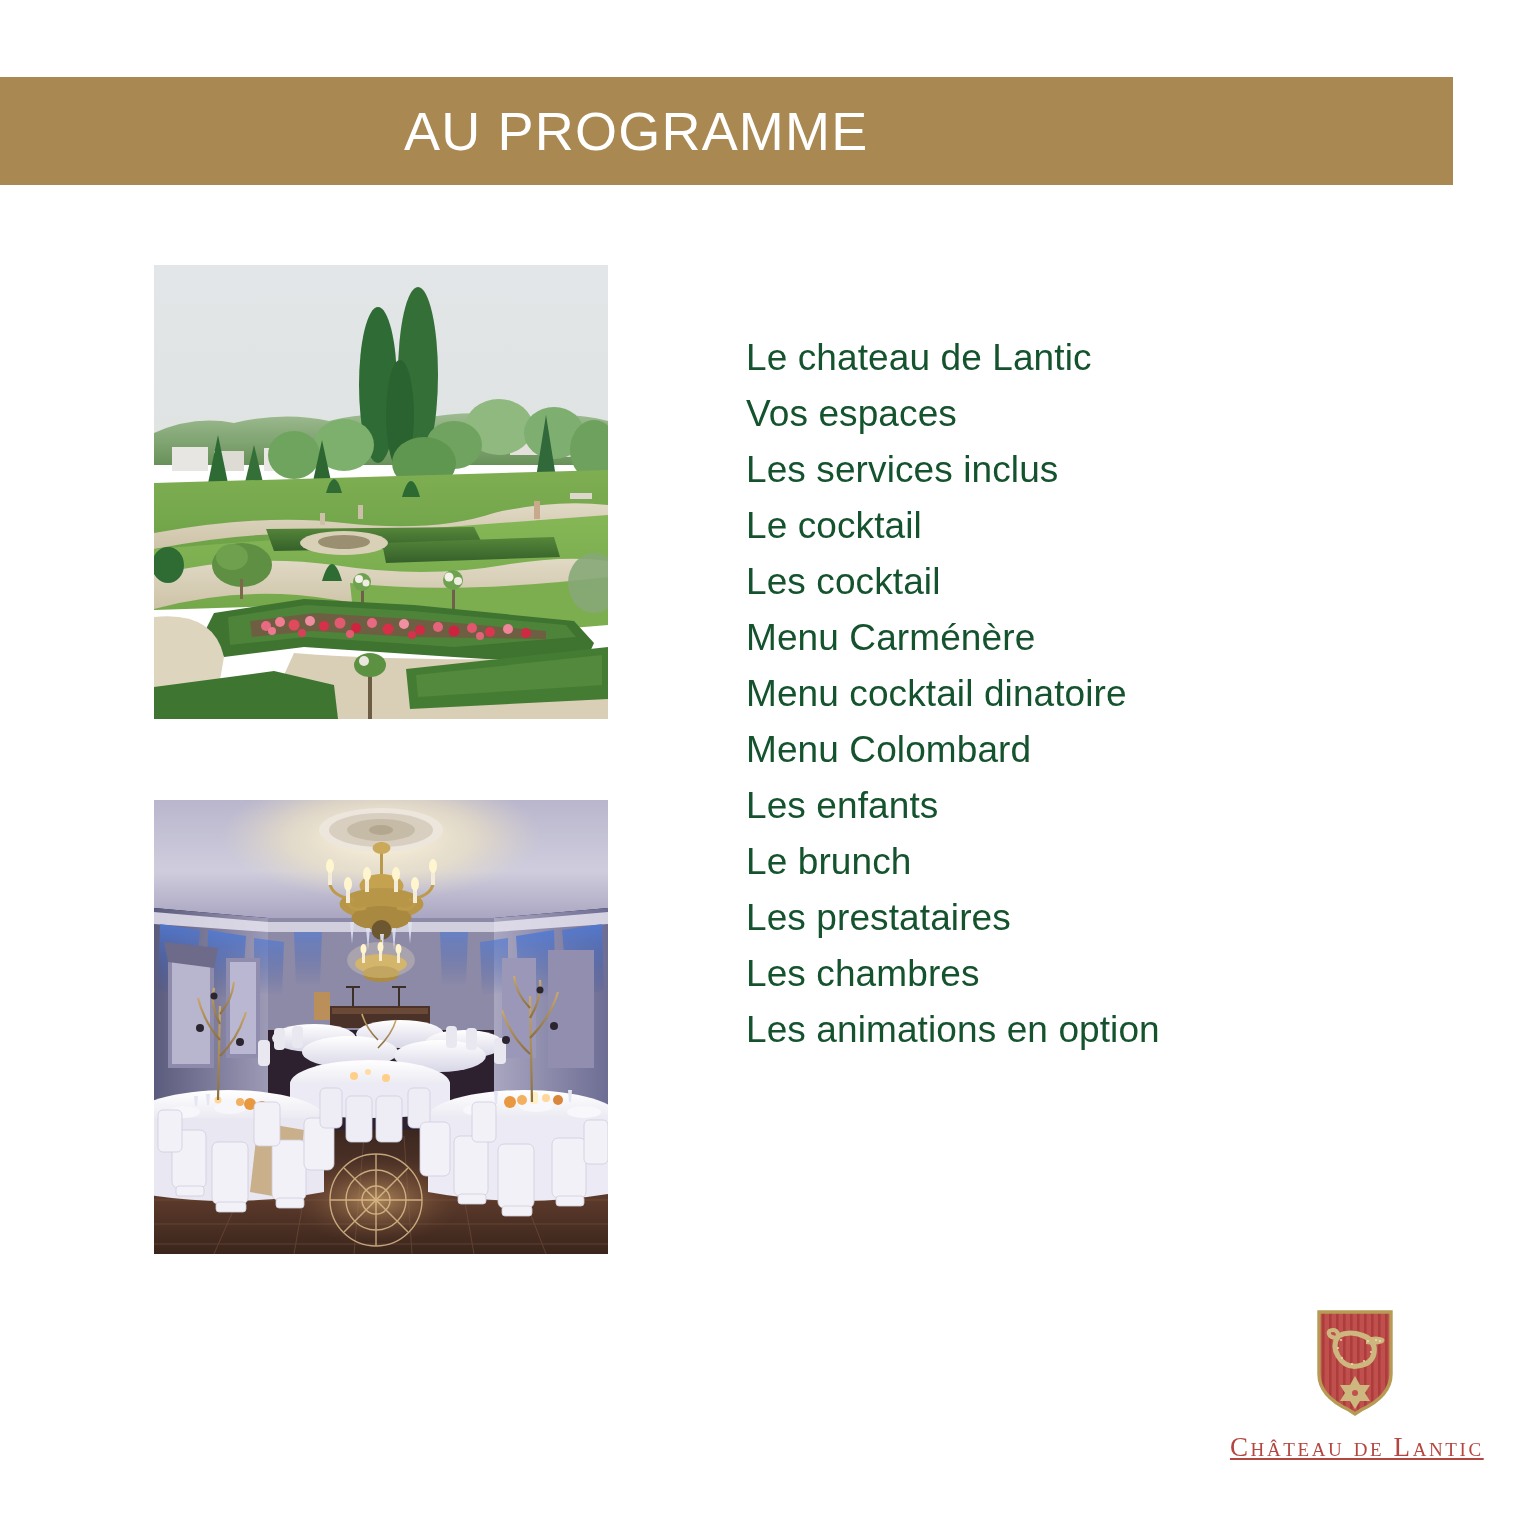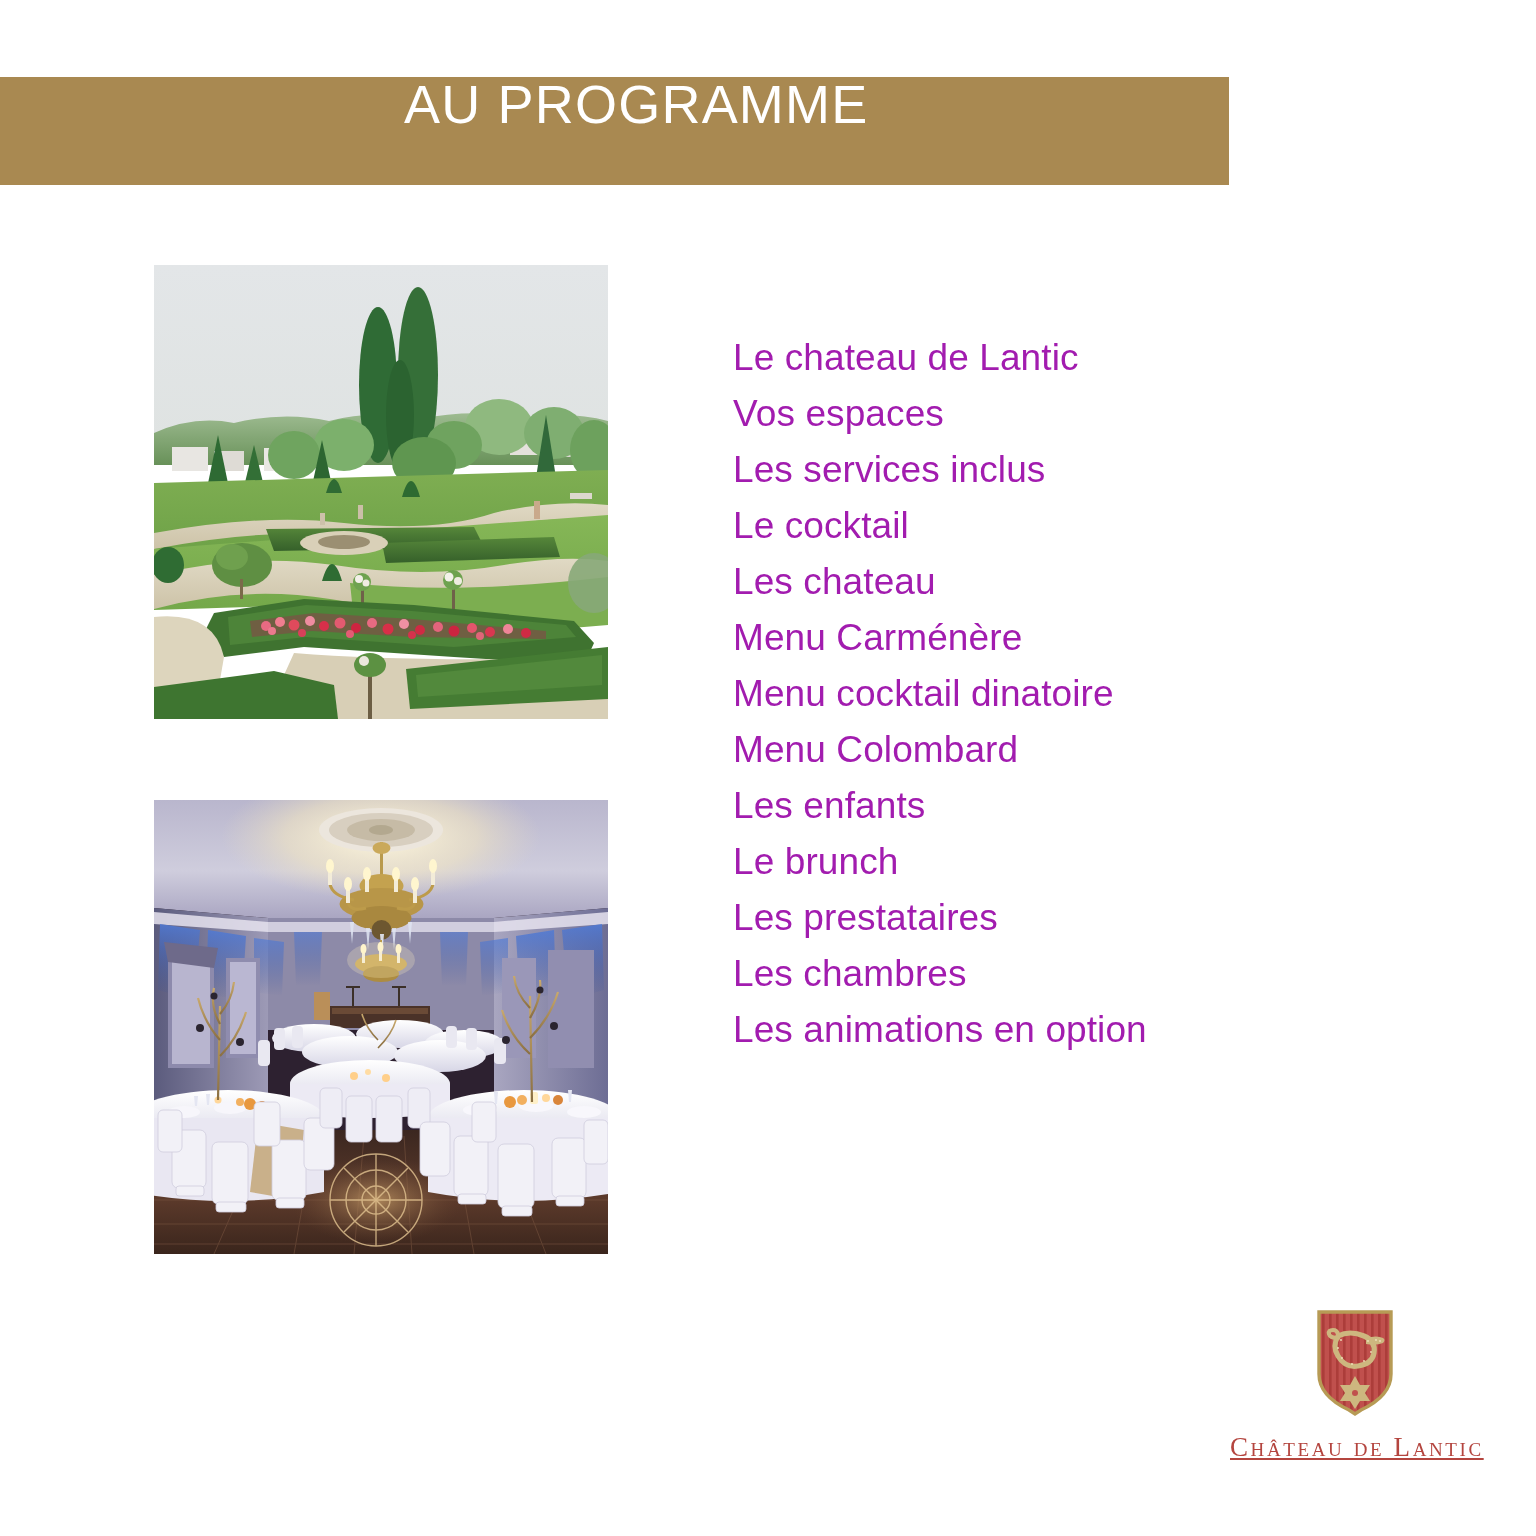--- a/index.html
+++ b/index.html
@@ -14,25 +14,25 @@
     overflow: hidden;
     font-family: "Liberation Sans", sans-serif;
     -webkit-font-smoothing: antialiased;
   }
 
   
   .header-band {
     position: absolute;
     left: 0;
     top: 77px;
-    width: 1229px;
+    width: 1453px;
     height: 108px;
     background: #a98951;
     display: flex;
-    align-items: flex-start;
+    align-items: center;
   }
   .header-title {
     color: #ffffff;
     font-family: "Liberation Sans", sans-serif;
     font-size: 54px;
     font-weight: 300;
     letter-spacing: 1.2px;
     line-height: 1;
     margin-left: 404px;
     white-space: nowrap;
@@ -58,24 +58,25 @@
     top: 330px;
     width: 740px;
     list-style: none;
     margin: 0;
     padding: 0;
   }
   .program-item {
     font-family: "Liberation Sans", sans-serif;
     font-size: 37px;
     font-weight: 400;
-    color: #a21caf;
+    color: #14532d;
     line-height: 56px;
     letter-spacing: 0.1px;
     white-space: nowrap;
+    margin-left: 13px;
   }
 
   
   .logo-block {
     position: absolute;
     left: 1230px;
     top: 1308px;
     width: 250px;
     text-align: center;
   }
@@ -521,21 +522,21 @@
     <rect x="0" y="0" width="454" height="454" fill="none"></rect>
     <path d="M0 0 L454 0 L454 454 L0 454 Z" fill="none" stroke="#1d1522" stroke-width="0"></path>
   </svg>
 </div>
 
 <ul class="program-list">
   <li class="program-item">Le chateau de Lantic</li>
   <li class="program-item">Vos espaces</li>
   <li class="program-item">Les services inclus</li>
   <li class="program-item">Le cocktail</li>
-  <li class="program-item">Les chateau</li>
+  <li class="program-item">Les cocktail</li>
   <li class="program-item">Menu Carménère</li>
   <li class="program-item">Menu cocktail dinatoire</li>
   <li class="program-item">Menu Colombard</li>
   <li class="program-item">Les enfants</li>
   <li class="program-item">Le brunch</li>
   <li class="program-item">Les prestataires</li>
   <li class="program-item">Les chambres</li>
   <li class="program-item">Les animations en option</li>
 </ul>
 

